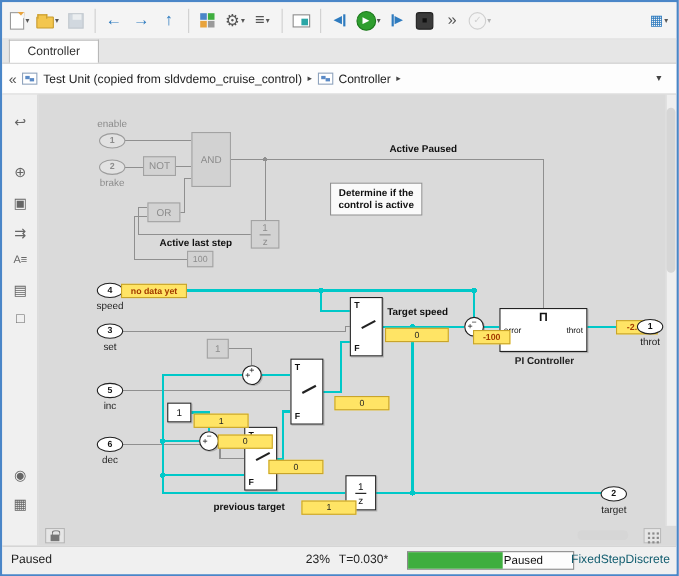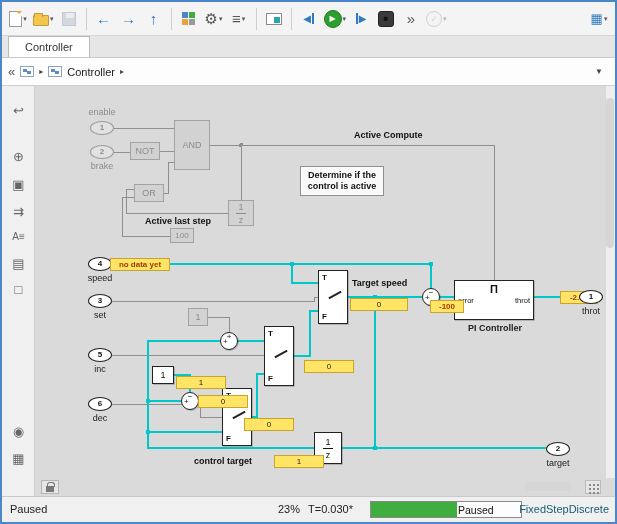--- a/index.html
+++ b/index.html
@@ -178,20 +178,21 @@
 
   <div id="tabbar">
     <div class="tab">
         <span>Controller</span>
       </div>
   </div>
 
   <div id="breadcrumb">
     <span class="bc-collapse">«</span>
     <span class="ssicon"></span>
+    <span>Test Unit (copied from sldvdemo_cruise_control)</span>
     <span class="bc-sep">▸</span>
     <span class="ssicon"></span>
     <span>Controller</span>
     <span class="bc-sep">▸</span>
     <span class="bc-drop">▼</span>
   </div>
 
   <div id="main">
 
     <div id="palette">
@@ -269,25 +270,25 @@
       <div class="block dim" style="left:95px;top:56px;width:30px;height:18px">NOT</div>
       <div class="block dim" style="left:139px;top:34px;width:36px;height:50px">AND</div>
       <div class="block dim" style="left:99px;top:98px;width:30px;height:18px">OR</div>
       <div class="udelay dim" style="left:193px;top:114px;width:26px;height:26px">
         <span>1</span>
         <span class="bar"></span>
         <span>z</span>
       </div>
       <div class="block dim" style="left:135px;top:142px;width:24px;height:15px;font-size:8px">100</div>
 
-      <div class="ann" style="left:319px;top:44px">Active Compute</div>
+      <div class="ann" style="left:319px;top:44px">Active Paused</div>
       <div class="annbox" style="left:265px;top:80px;width:84px;height:30px">Determine if the control is active</div>
       <div class="ann" style="left:110px;top:130px">Active last step</div>
       <div class="ann" style="left:317px;top:192px">Target speed</div>
-      <div class="ann" style="left:159px;top:370px">control target</div>
+      <div class="ann" style="left:159px;top:370px">previous target</div>
 
       <div class="switch" style="left:283px;top:184px;width:30px;height:54px">
         <span class="t">T</span>
         <span class="f">F</span>
         <span class="lever"></span>
       </div>
 
       <div class="sum" style="left:387px;top:202px">
         <span class="st">−</span>
         <span class="sl">+</span>

